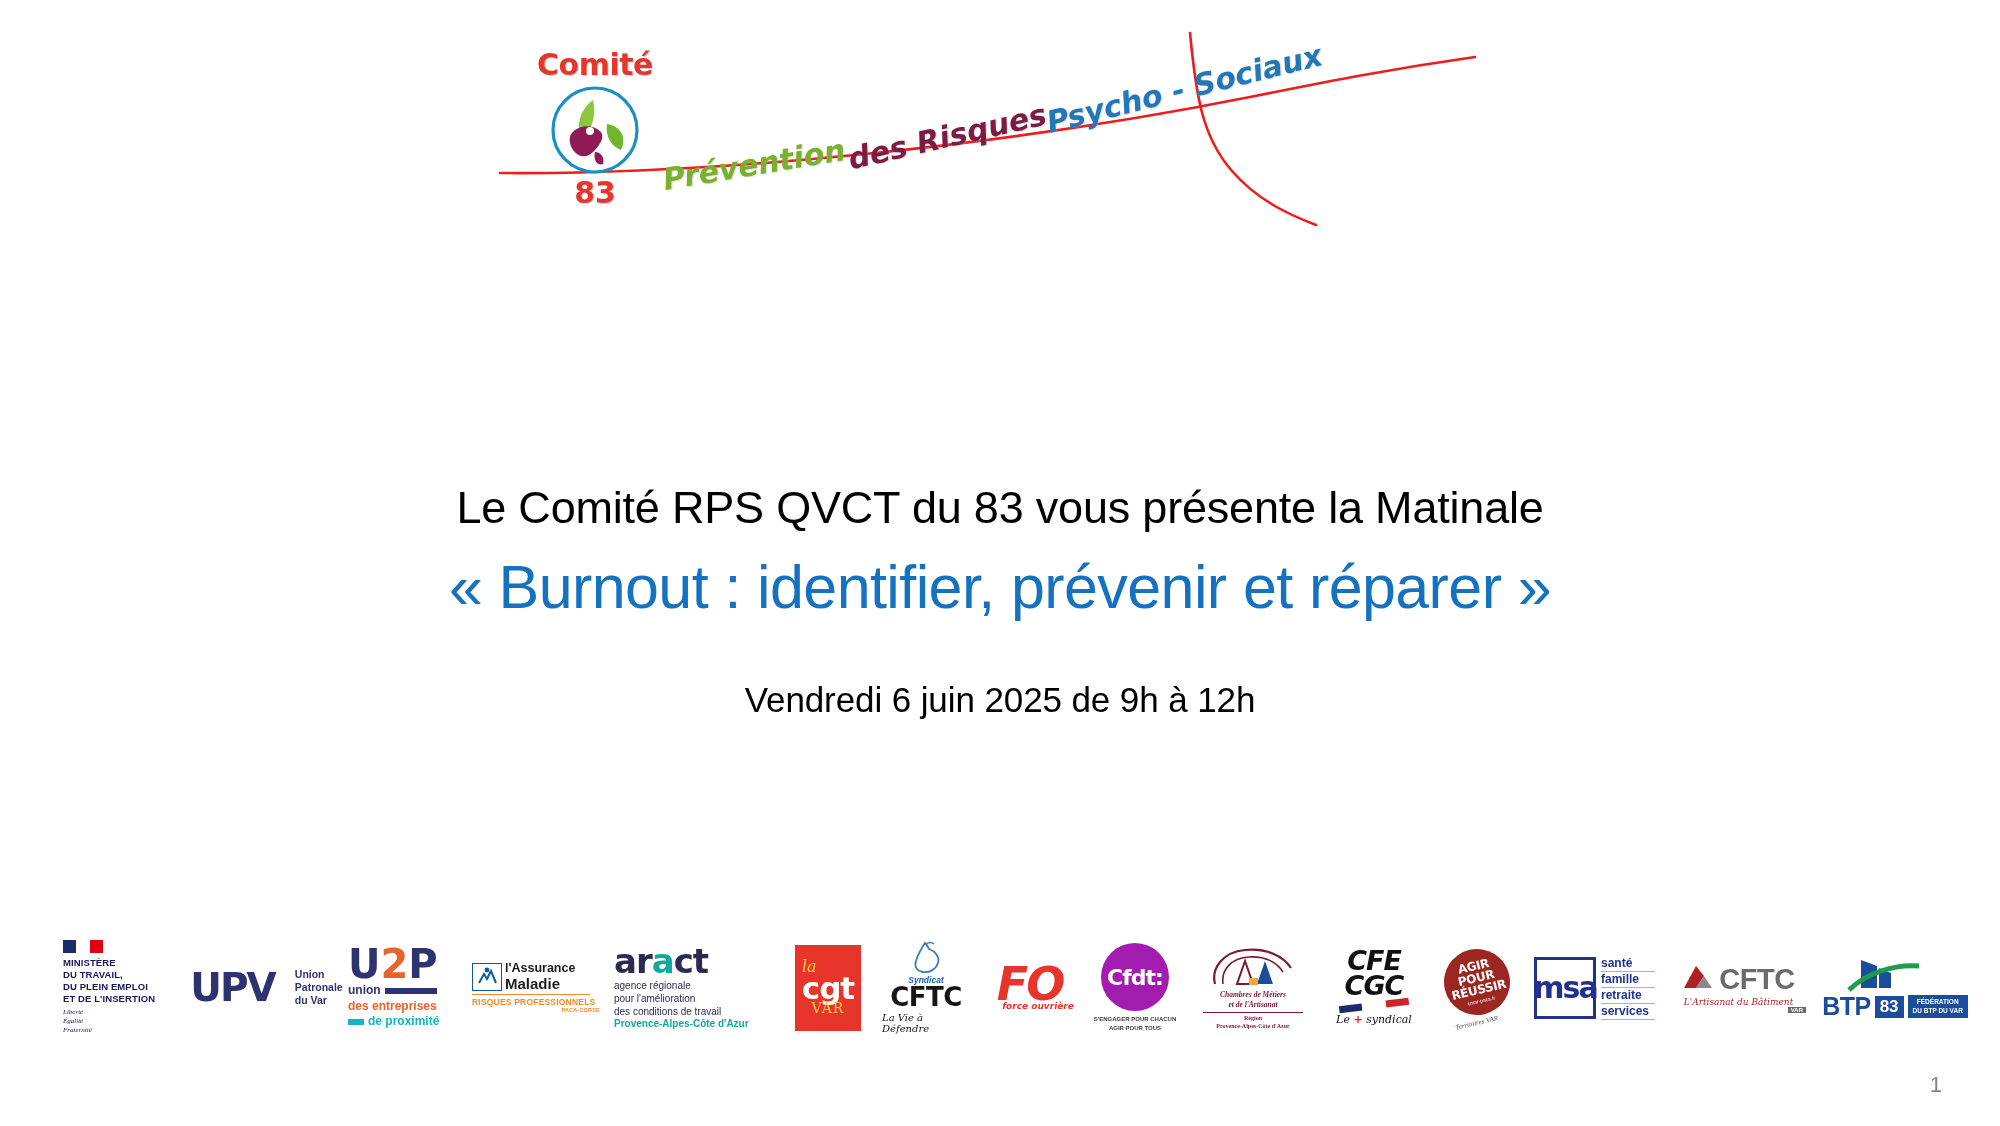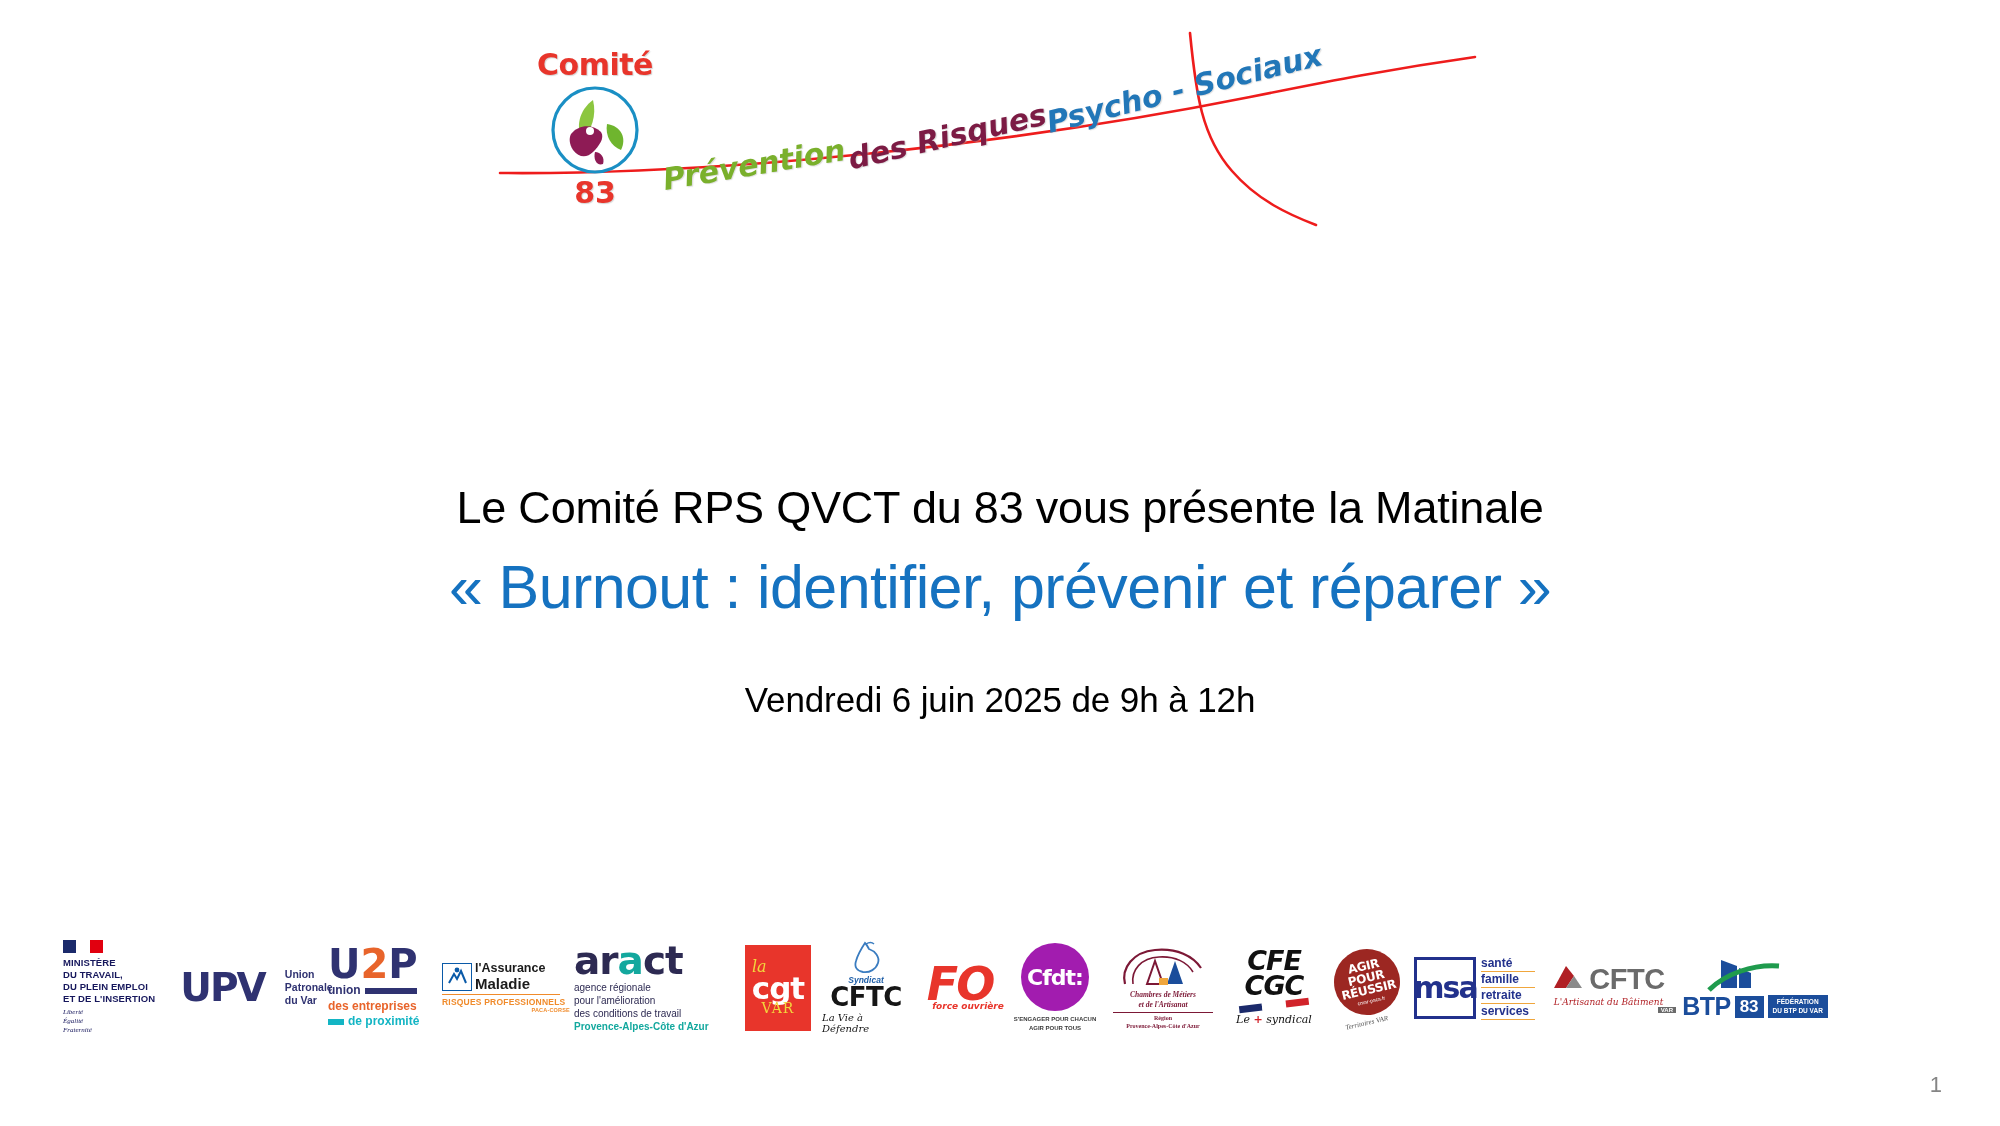--- a/index.html
+++ b/index.html
@@ -101,21 +101,21 @@
     margin-top: 52px;
   }
 
   
   .logo-strip {
     position: absolute;
     left: 55px; top: 915px;
     width: 1900px; height: 145px;
     display: flex;
     align-items: center;
-    gap: 4px;
+    gap: 14px;
   }
   .logo {
     position: relative;
     flex: none;
     display: flex;
     flex-direction: column;
     align-items: center;
     justify-content: center;
     height: 120px;
   }
@@ -170,21 +170,21 @@
   .am-t3 { font-family: "Liberation Sans", sans-serif; font-size: 8.5px; font-weight: bold; color: #f08b2b; letter-spacing: .2px; }
   .am-t4 { font-family: "Liberation Sans", sans-serif; font-size: 5.5px; font-weight: bold; color: #f08b2b; letter-spacing: .2px; align-self: flex-end; }
 
   
   .oda { width: 102px; }
   .oda-name { font-family: "DejaVu Sans", sans-serif; font-size: 27px; color: #3b3286; font-weight: 400; line-height: 1; letter-spacing: -.5px; }
   .oda-sub { font-family: "Liberation Sans", sans-serif; font-size: 9px; color: #2a2a4a; line-height: 1.3; text-align: center; margin-top: 4px; }
 
   
   .ara { width: 160px; align-items: flex-start; }
-  .ara-name { font-family: "DejaVu Sans", sans-serif; font-weight: bold; font-size: 39px; color: #2d2a52; line-height: 1; letter-spacing: -1px; }
+  .ara-name { font-family: "DejaVu Sans", sans-serif; font-weight: bold; font-size: 34px; color: #2d2a52; line-height: 1; letter-spacing: -1px; }
   .ara-name .c2 { color: #13a89e; }
   .ara-sub { font-family: "Liberation Sans", sans-serif; font-size: 10px; color: #2d2a52; line-height: 1.28; text-align: left; margin-top: 2px; }
   .ara-sub .g { color: #13a89e; font-weight: bold; }
 
   
   .cgt { width: 80px; }
   .cgt-box { width: 66px; height: 86px; background: #e8352b; display: flex; flex-direction: column; align-items: center; justify-content: center; }
   .cgt-la { font-family: "DejaVu Serif", serif; font-style: italic; font-size: 16px; color: #f2d53c; line-height: .9; align-self: flex-start; margin-left: 7px; }
   .cgt-m { font-family: "DejaVu Sans", sans-serif; font-weight: bold; font-size: 31px; color: #ffffff; line-height: .85; letter-spacing: -1px; }
   .cgt-var { font-family: "DejaVu Serif", serif; font-size: 14px; color: #f2d53c; line-height: 1; letter-spacing: 1px; }

